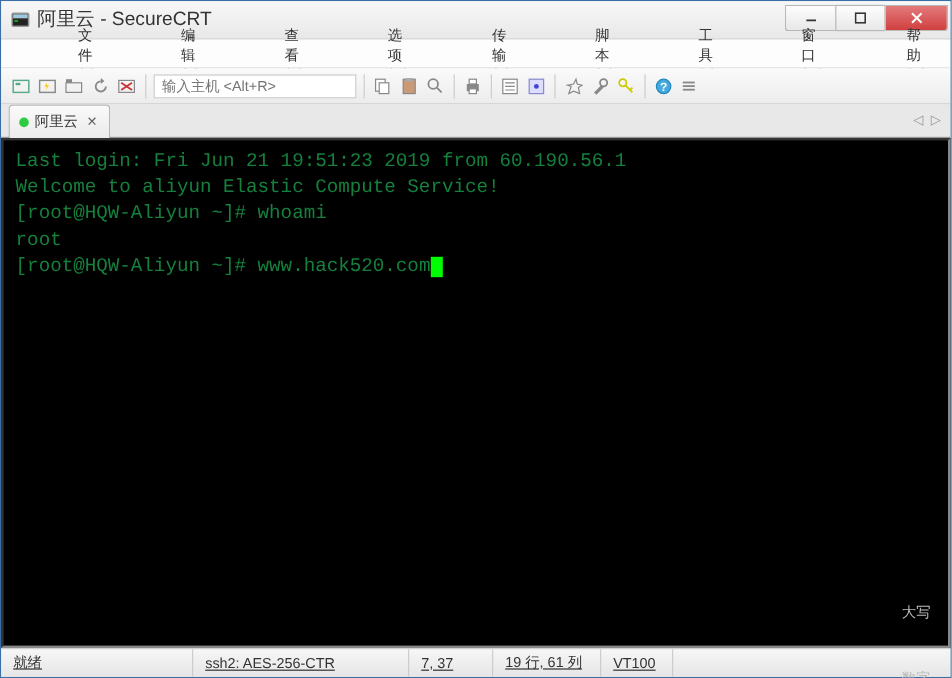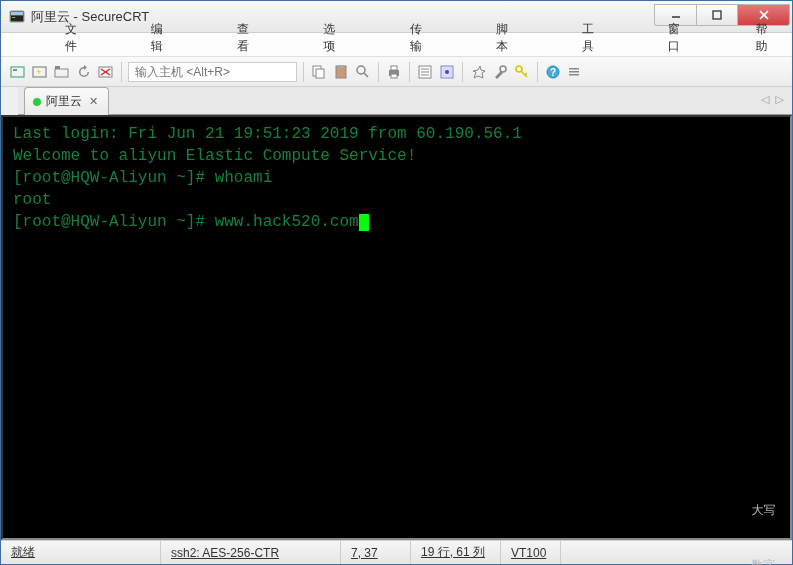--- a/index.html
+++ b/index.html
@@ -2,36 +2,36 @@
 <html><head>
 <meta charset="utf-8">
 <style>
 * { box-sizing: border-box; margin: 0; padding: 0; }
 body { font-family: "Microsoft YaHei", "Segoe UI", Tahoma, sans-serif; font-size: 12px; background: #fff; width: 793px; height: 565px; overflow: hidden; }
 
 .window { width: 793px; height: 565px; border: 1px solid #3a6ea5; background: #f0f0f0; display: flex; flex-direction: column; }
 
 .titlebar { height: 32px; background: linear-gradient(to bottom, #f8f8f8, #e8e8e8); display: flex; align-items: center; padding: 0 2px 0 8px; border-bottom: 1px solid #d0d0d0; }
 .titlebar .icon { width: 16px; height: 16px; margin-right: 6px; }
-.titlebar .title { flex: 1; font-size: 13px; color: #333; }
+.titlebar .title { flex: 1; font-size: 16px; color: #333; }
 .win-controls { display: flex; gap: 0; }
 .win-btn { width: 42px; height: 22px; border: 1px solid #b8b8b8; background: linear-gradient(to bottom, #fdfdfd, #e8e8e8); display: flex; align-items: center; justify-content: center; font-size: 11px; color: #333; margin-top: -4px; }
 .win-btn.min { border-radius: 0 0 0 3px; border-right: none; }
 .win-btn.max { }
 .win-btn.close { width: 52px; border-radius: 0 0 3px 0; border-left: none; background: linear-gradient(to bottom, #e37a7b, #d04040); color: #fff; }
 
 .menubar { height: 24px; background: #fdfdfd; display: flex; align-items: center; padding: 0 8px; border-bottom: 1px solid #e0e0e0; gap: 2px; }
 .menu-item { padding: 3px 8px; font-size: 12px; color: #333; margin-left: 48px; }
 
 .toolbar { height: 30px; background: linear-gradient(to bottom, #fafafa, #ececec); display: flex; align-items: center; padding: 0 8px; border-bottom: 1px solid #d0d0d0; gap: 4px; }
 .tool-icon { width: 18px; height: 18px; display: flex; align-items: center; justify-content: center; }
 .tool-sep { width: 1px; height: 20px; background: #ccc; margin: 0 2px; }
 .host-input { flex: 0 0 130px; height: 20px; border: 1px solid #ccc; padding: 0 6px; font-size: 12px; color: #737373; background: #fff; }
 
-.tabbar { height: 28px; background: #e8e8e8; display: flex; align-items: flex-end; padding: 0 6px; position: relative; border-bottom: 1px solid #999; margin-left: 17px; }
+.tabbar { height: 28px; background: #e8e8e8; display: flex; align-items: flex-end; padding: 0 6px; position: relative; border-bottom: 1px solid #999; }
 .tab { display: flex; align-items: center; padding: 5px 10px 5px 8px; background: linear-gradient(to bottom, #fafafa, #ebebeb); border: 1px solid #aaa; border-bottom: none; border-radius: 4px 4px 0 0; gap: 5px; font-size: 12px; color: #333; position: relative; bottom: -1px; }
 .tab .dot { width: 8px; height: 8px; background: #2ecc40; border-radius: 50%; }
 .tab .close-x { font-size: 11px; color: #666; margin-left: 2px; }
 .tabbar .nav-arrows { position: absolute; right: 8px; top: 6px; display: flex; gap: 6px; color: #999; font-size: 11px; }
 
 .terminal { flex: 1; background: #000; color: #15803d; font-family: "Courier New", monospace; font-size: 16px; padding: 6px 10px; line-height: 22px; white-space: pre; overflow: hidden; border: 2px inset #888; margin: 0; }
 .terminal .line { display: block; }
 .cursor { display: inline-block; width: 10px; height: 17px; background: #0f0; vertical-align: text-bottom; }
 
 .statusbar { height: 24px; background: linear-gradient(to bottom, #f6f6f6, #e6e6e6); border-top: 1px solid #d0d0d0; display: flex; align-items: center; font-size: 12px; color: #333; }

